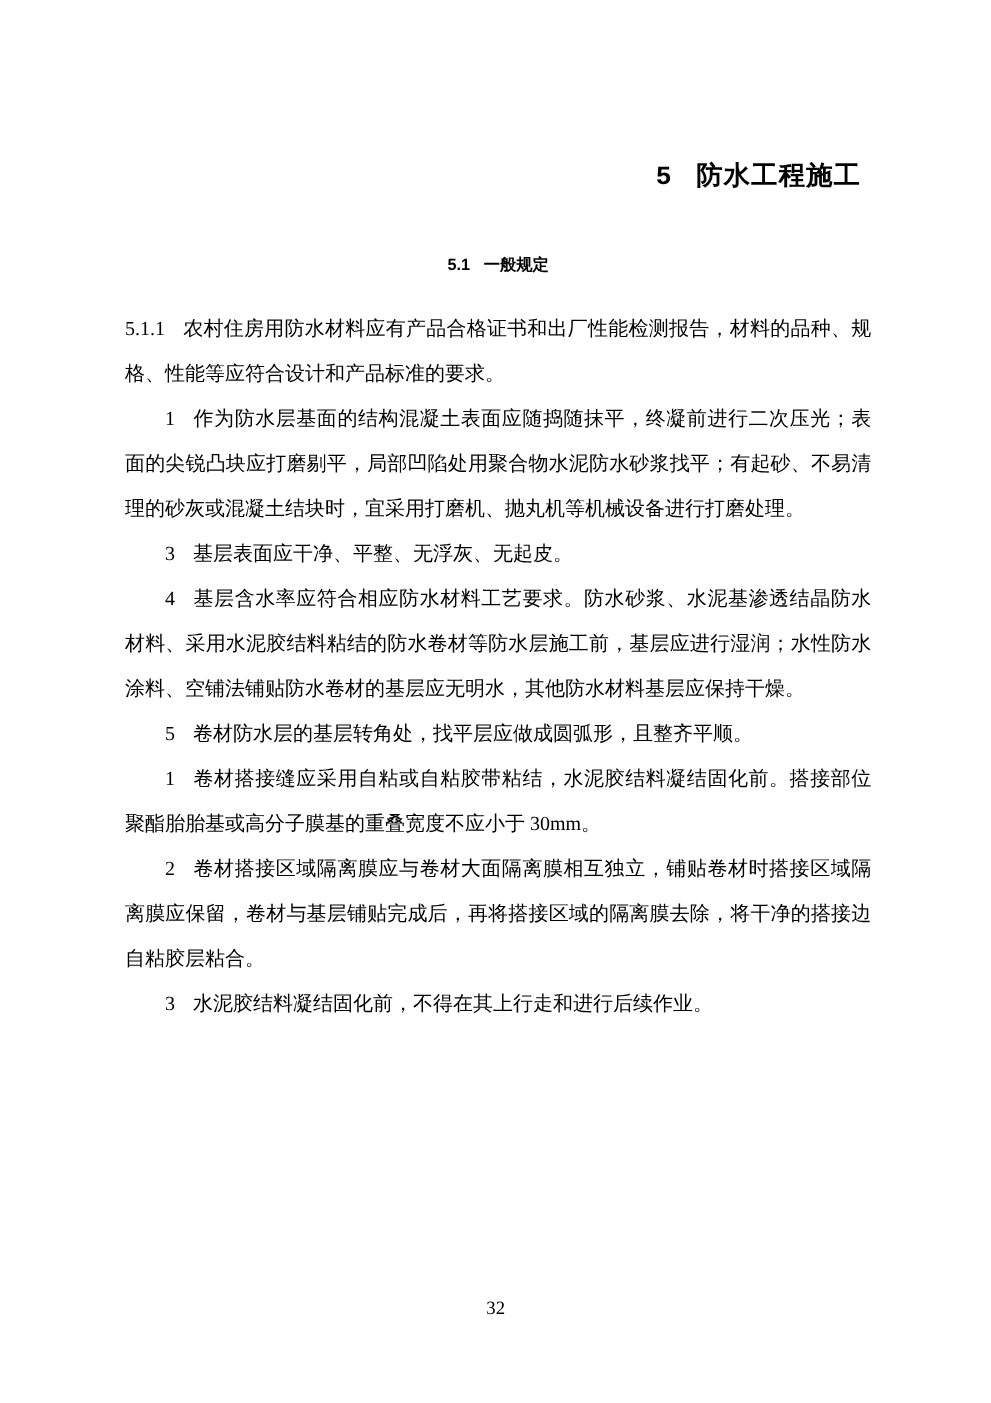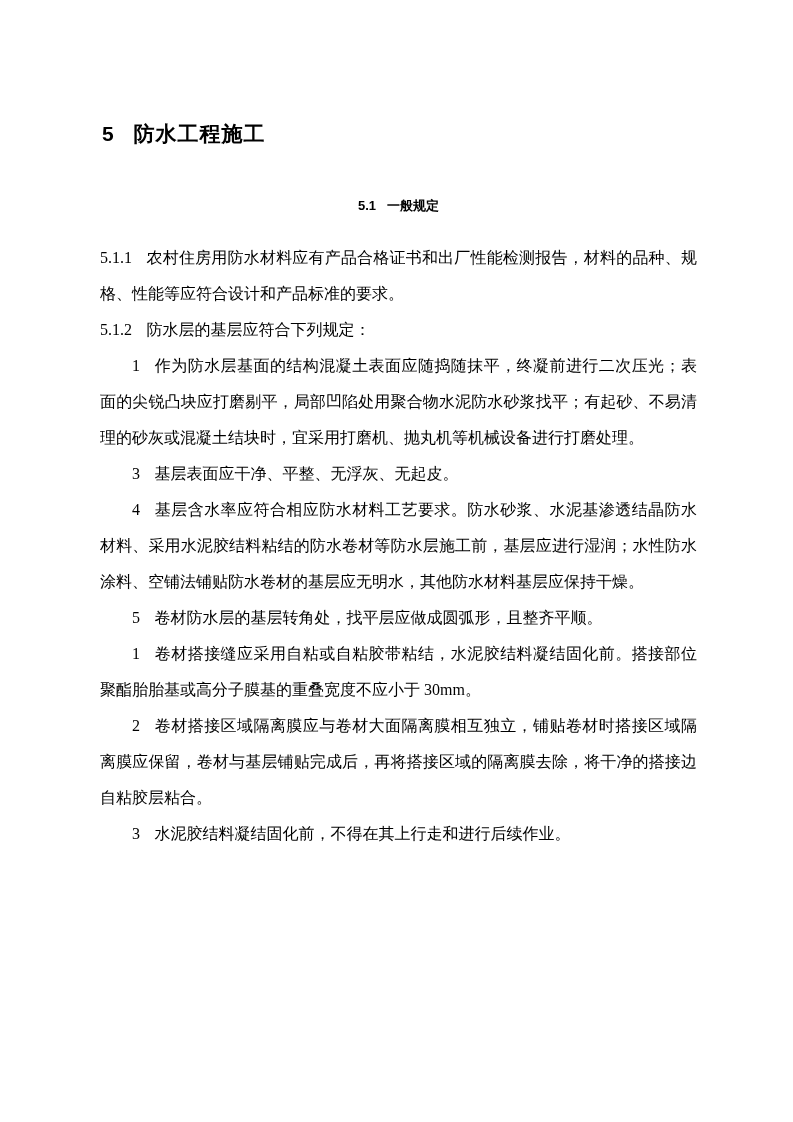--- a/index.html
+++ b/index.html
@@ -13,23 +13,23 @@
     position: relative;
     overflow: hidden;
   }
   .page {
     width: 793px;
     height: 1122px;
     padding: 118px 96px 0 100px;
     position: relative;
   }
   .chapter-heading {
-    margin: 2px;
-    text-align: left;
-    font-family: Liberation Sans, sans-serif;
+    margin: 8px;
+    text-align: right;
+    font-family: Liberation Mono, monospace;
     font-size: 21px;
     font-weight: bold;
     letter-spacing: 1px;
   }
   .chapter-heading .gap { margin-left: 0.9em; }
   .section-heading {
     margin: 49px 0 0 0;
     text-align: center;
     font-family: "Liberation Sans", "DejaVu Sans", sans-serif;
     font-size: 13px;
@@ -63,33 +63,33 @@
 
 <div class="page">
 
   <h1 class="chapter-heading"><span>5</span><span class="gap">防水工程施工</span></h1>
 
   <h2 class="section-heading"><span>5.1</span><span class="gap">一般规定</span></h2>
 
   <section class="content">
   <p class="clause"><span class="num">5.1.1</span><span class="txt">农村住房用防水材料应有产品合格证书和出厂性能检测报告，材料的品种、规格、性能等应符合设计和产品标准的要求。</span></p>
 
-  <p class="clause"><span class="num">5.1.2</span><span class="txt">防水层的基层应符合下列规定：</span></p>
 
   <p class="item"><span class="num">1</span><span class="txt">作为防水层基面的结构混凝土表面应随捣随抹平，终凝前进行二次压光；表面的尖锐凸块应打磨剔平，局部凹陷处用聚合物水泥防水砂浆找平；有起砂、不易清理的砂灰或混凝土结块时，宜采用打磨机、抛丸机等机械设备进行打磨处理。</span></p>
 
 
   <p class="item"><span class="num">3</span><span class="txt">基层表面应干净、平整、无浮灰、无起皮。</span></p>
 
   <p class="item"><span class="num">4</span><span class="txt">基层含水率应符合相应防水材料工艺要求。防水砂浆、水泥基渗透结晶防水材料、采用水泥胶结料粘结的防水卷材等防水层施工前，基层应进行湿润；水性防水涂料、空铺法铺贴防水卷材的基层应无明水，其他防水材料基层应保持干燥。</span></p>
 
   <p class="item"><span class="num">5</span><span class="txt">卷材防水层的基层转角处，找平层应做成圆弧形，且整齐平顺。</span></p>
 
 
 
   <p class="item"><span class="num">1</span><span class="txt">卷材搭接缝应采用自粘或自粘胶带粘结，水泥胶结料凝结固化前。搭接部位聚酯胎胎基或高分子膜基的重叠宽度不应小于 30mm。</span></p>
 
   <p class="item"><span class="num">2</span><span class="txt">卷材搭接区域隔离膜应与卷材大面隔离膜相互独立，铺贴卷材时搭接区域隔离膜应保留，卷材与基层铺贴完成后，再将搭接区域的隔离膜去除，将干净的搭接边自粘胶层粘合。</span></p>
 
   <p class="item"><span class="num">3</span><span class="txt">水泥胶结料凝结固化前，不得在其上行走和进行后续作业。</span></p>
 </section>
 
+  <div class="page-number">32</div>
 </div>
 
 </body></html>

